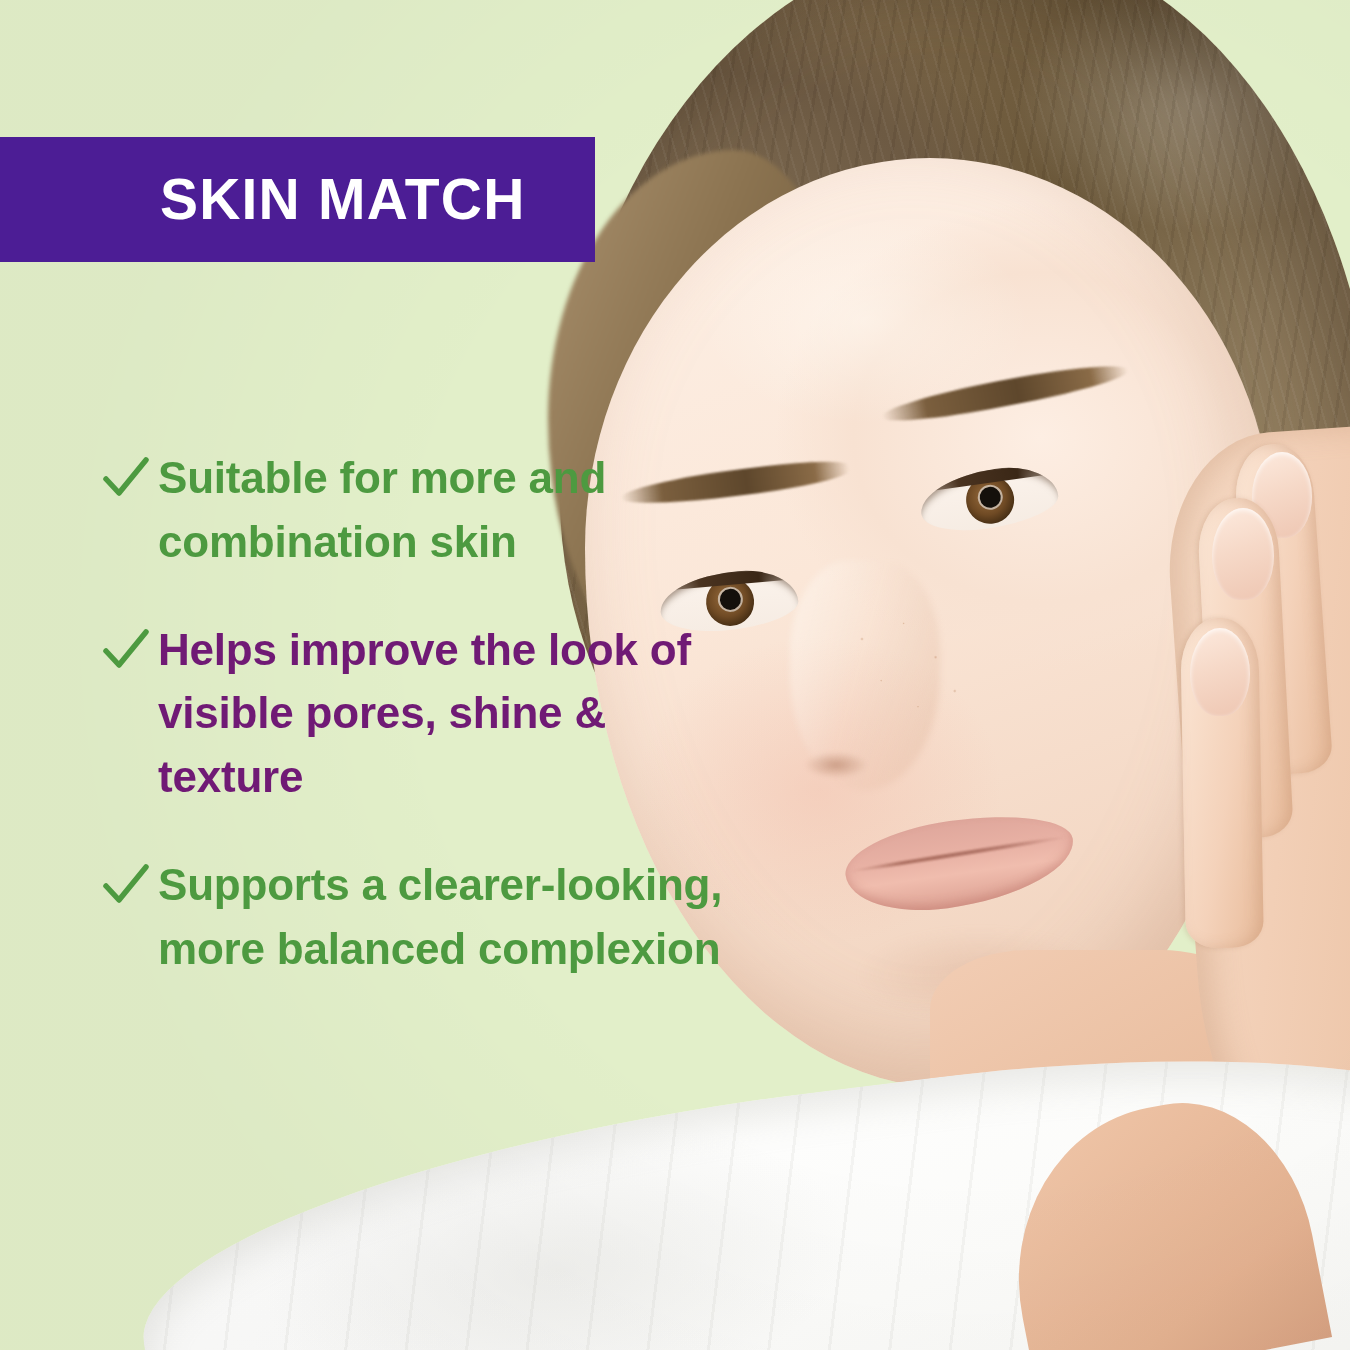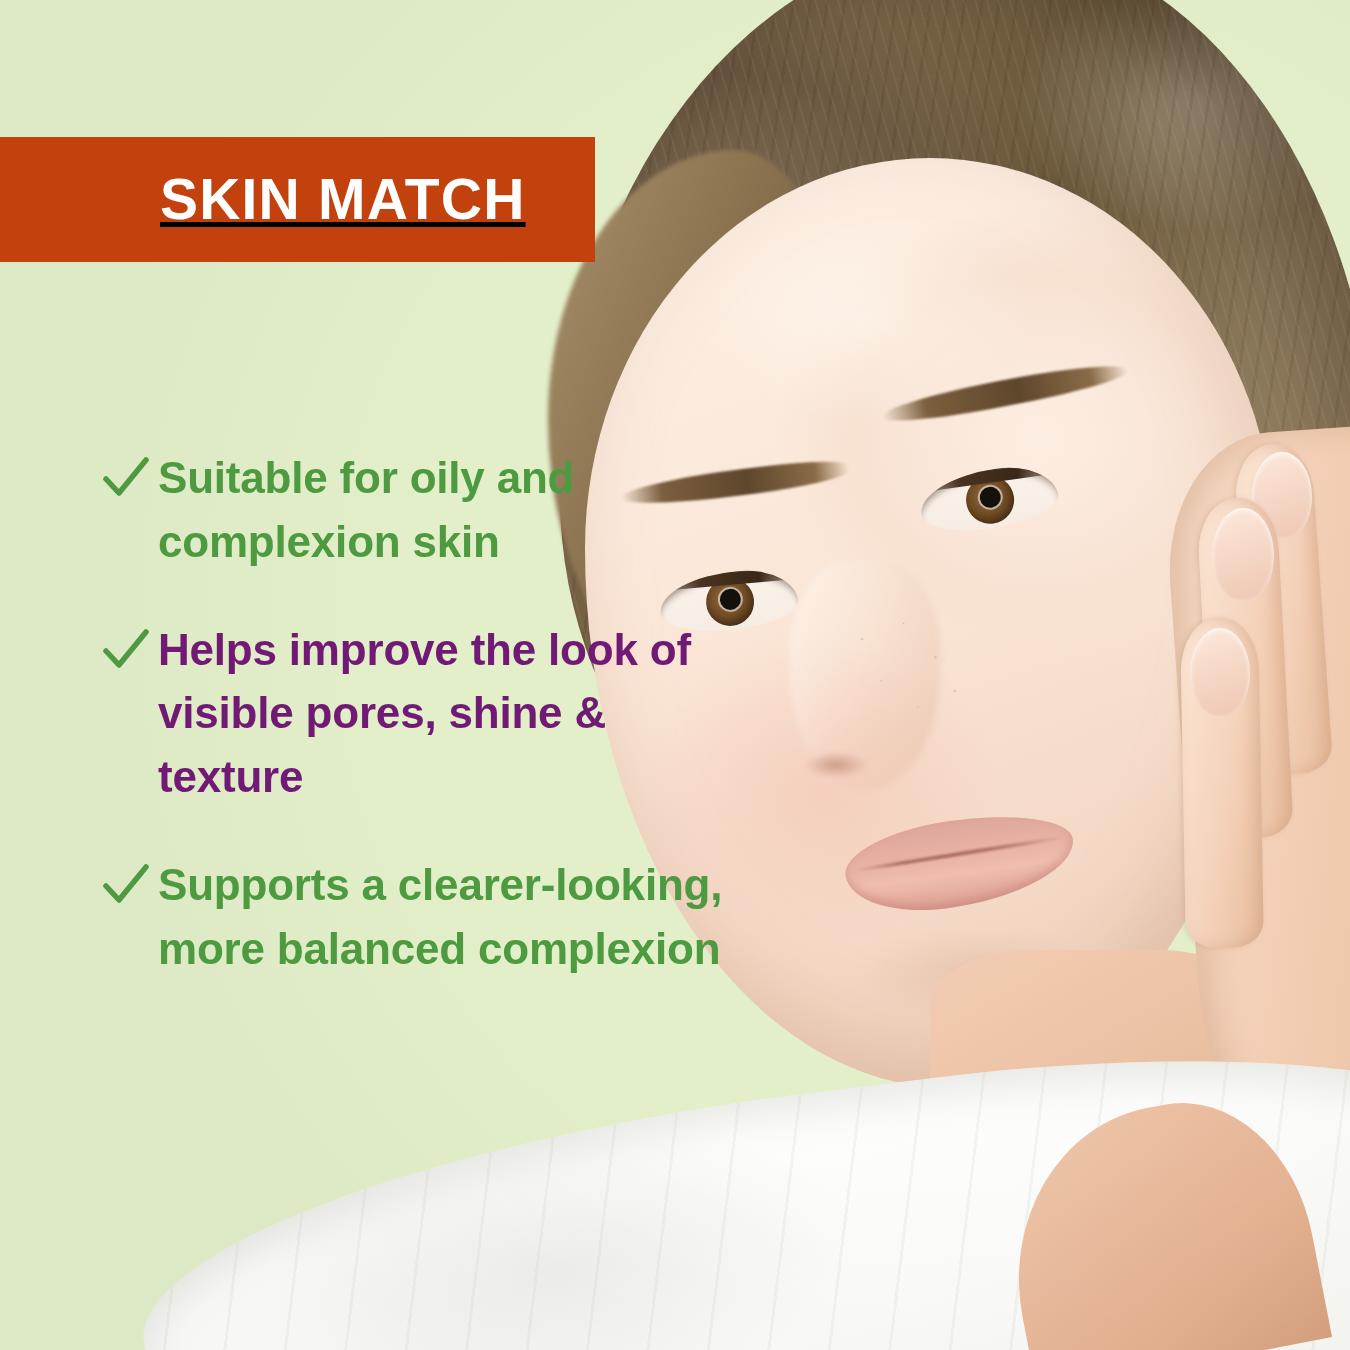--- a/index.html
+++ b/index.html
@@ -362,33 +362,33 @@
     <div class="nail nail-3"></div>
 
     <div class="shirt">
       <div class="shirt-folds"></div>
     </div>
     <div class="collar"></div>
 
     <div class="photo-vignette"></div>
   </div>
 
-  <div class="banner" style="background: #c2410c; text-decoration: underline;">
+  <div class="banner" style="background: #4c1d95;">
     <div class="banner-title" style="color: rgb(255, 255, 255);">SKIN MATCH</div>
   </div>
 
   <div class="bullets">
 
     <div class="bullet">
       <span class="check-icon">
         <svg width="52" height="52" viewBox="0 0 52 52" aria-hidden="true">
           <path d="M6 27 L19 41 L46 8" fill="none" stroke="#4d9a40" stroke-width="5.5" stroke-linecap="round" stroke-linejoin="round"></path>
         </svg>
       </span>
-      <span class="bullet-text" style="color: rgb(77, 154, 64);">Suitable for oily and complexion skin</span>
+      <span class="bullet-text" style="color: rgb(77, 154, 64);">Suitable for more and combination skin</span>
     </div>
 
     <div class="bullet">
       <span class="check-icon">
         <svg width="52" height="52" viewBox="0 0 52 52" aria-hidden="true">
           <path d="M6 27 L19 41 L46 8" fill="none" stroke="#4d9a40" stroke-width="5.5" stroke-linecap="round" stroke-linejoin="round"></path>
         </svg>
       </span>
       <span class="bullet-text" style="color: #701a75;">Helps improve the look of visible pores, shine &amp; texture</span>
     </div>

